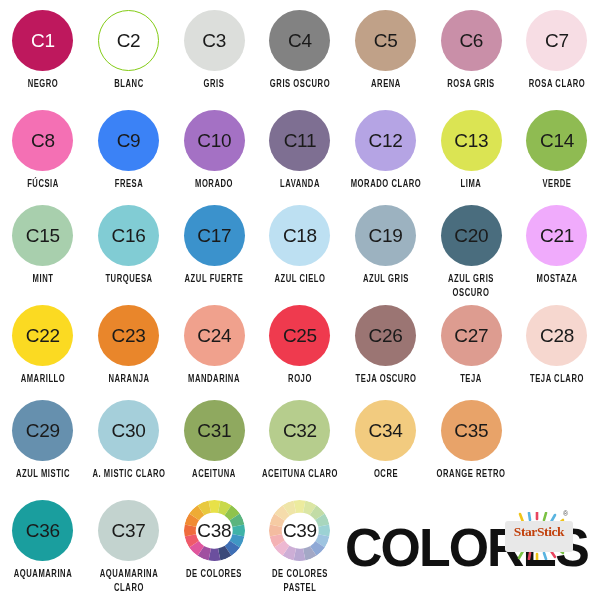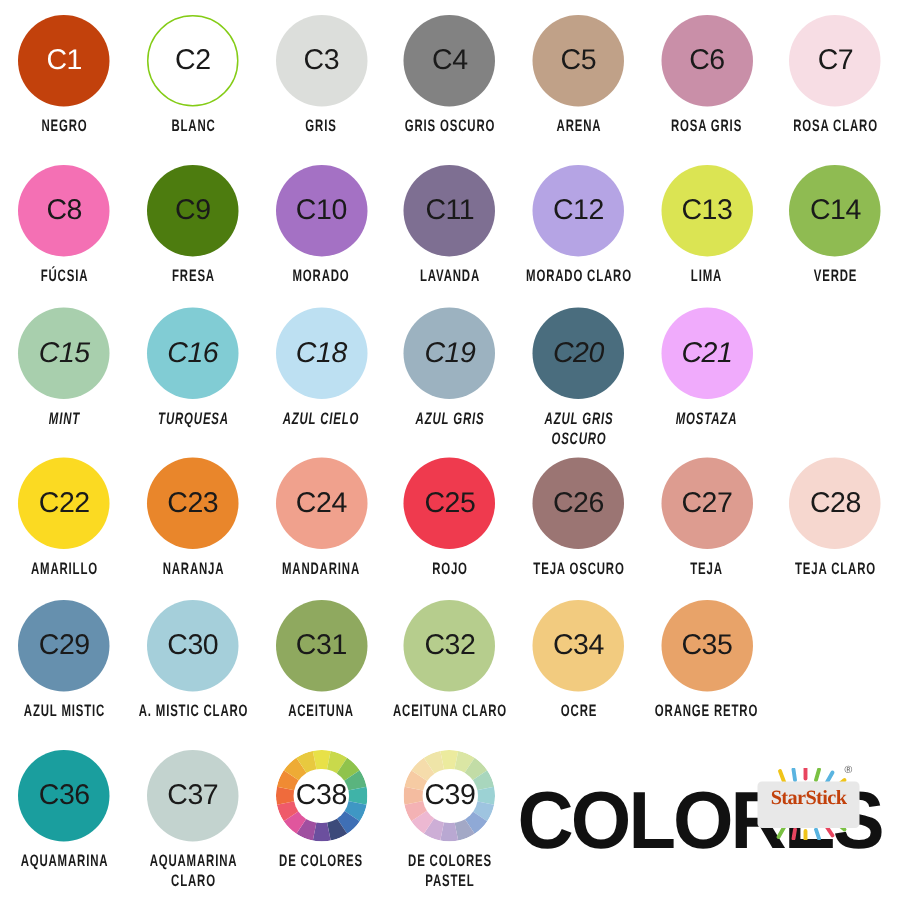--- a/index.html
+++ b/index.html
@@ -152,21 +152,21 @@
     font-family: "Liberation Sans", sans-serif;
   }
 </style>
 </head>
 <body>
 
 <div id="chart">
   <div id="grid">
       <div class="row" style="top: 10px;">
         <div class="cell">
-          <div class="swatch dark" style="background: #c2410c; align-items: center;">
+          <div class="swatch dark" style="background: #be185d; align-items: center;">
             <span class="code">C1</span>
           </div>
           <div class="label">NEGRO</div>
         </div>
         <div class="cell">
           <div class="swatch outlined" style="background: rgb(255, 255, 255);">
             <span class="code">C2</span>
           </div>
           <div class="label">BLANC</div>
         </div>
@@ -202,21 +202,21 @@
         </div>
       </div>
       <div class="row" style="top: 110px;">
         <div class="cell">
           <div class="swatch" style="background: rgb(244, 112, 180);">
             <span class="code">C8</span>
           </div>
           <div class="label">FÚCSIA</div>
         </div>
         <div class="cell">
-          <div class="swatch" style="background: #4d7c0f;">
+          <div class="swatch" style="background: #3b82f6;">
             <span class="code">C9</span>
           </div>
           <div class="label">FRESA</div>
         </div>
         <div class="cell">
           <div class="swatch" style="background: rgb(164, 113, 196);">
             <span class="code">C10</span>
           </div>
           <div class="label">MORADO</div>
         </div>
@@ -238,32 +238,38 @@
           </div>
           <div class="label">LIMA</div>
         </div>
         <div class="cell">
           <div class="swatch" style="background: rgb(143, 187, 82);">
             <span class="code">C14</span>
           </div>
           <div class="label">VERDE</div>
         </div>
       </div>
-      <div class="row" style="top: 205px; font-style: italic;">
+      <div class="row" style="top: 205px;">
         <div class="cell">
           <div class="swatch" style="background: rgb(168, 207, 173);">
             <span class="code">C15</span>
           </div>
           <div class="label">MINT</div>
         </div>
         <div class="cell">
           <div class="swatch" style="background: rgb(129, 204, 212);">
             <span class="code">C16</span>
           </div>
           <div class="label">TURQUESA</div>
+        </div>
+        <div class="cell">
+          <div class="swatch" style="background: rgb(59, 146, 204);">
+            <span class="code">C17</span>
+          </div>
+          <div class="label">AZUL FUERTE</div>
         </div>
         <div class="cell">
           <div class="swatch" style="background: rgb(189, 224, 242);">
             <span class="code">C18</span>
           </div>
           <div class="label">AZUL CIELO</div>
         </div>
         <div class="cell">
           <div class="swatch" style="background: rgb(156, 178, 192);">
             <span class="code">C19</span>

